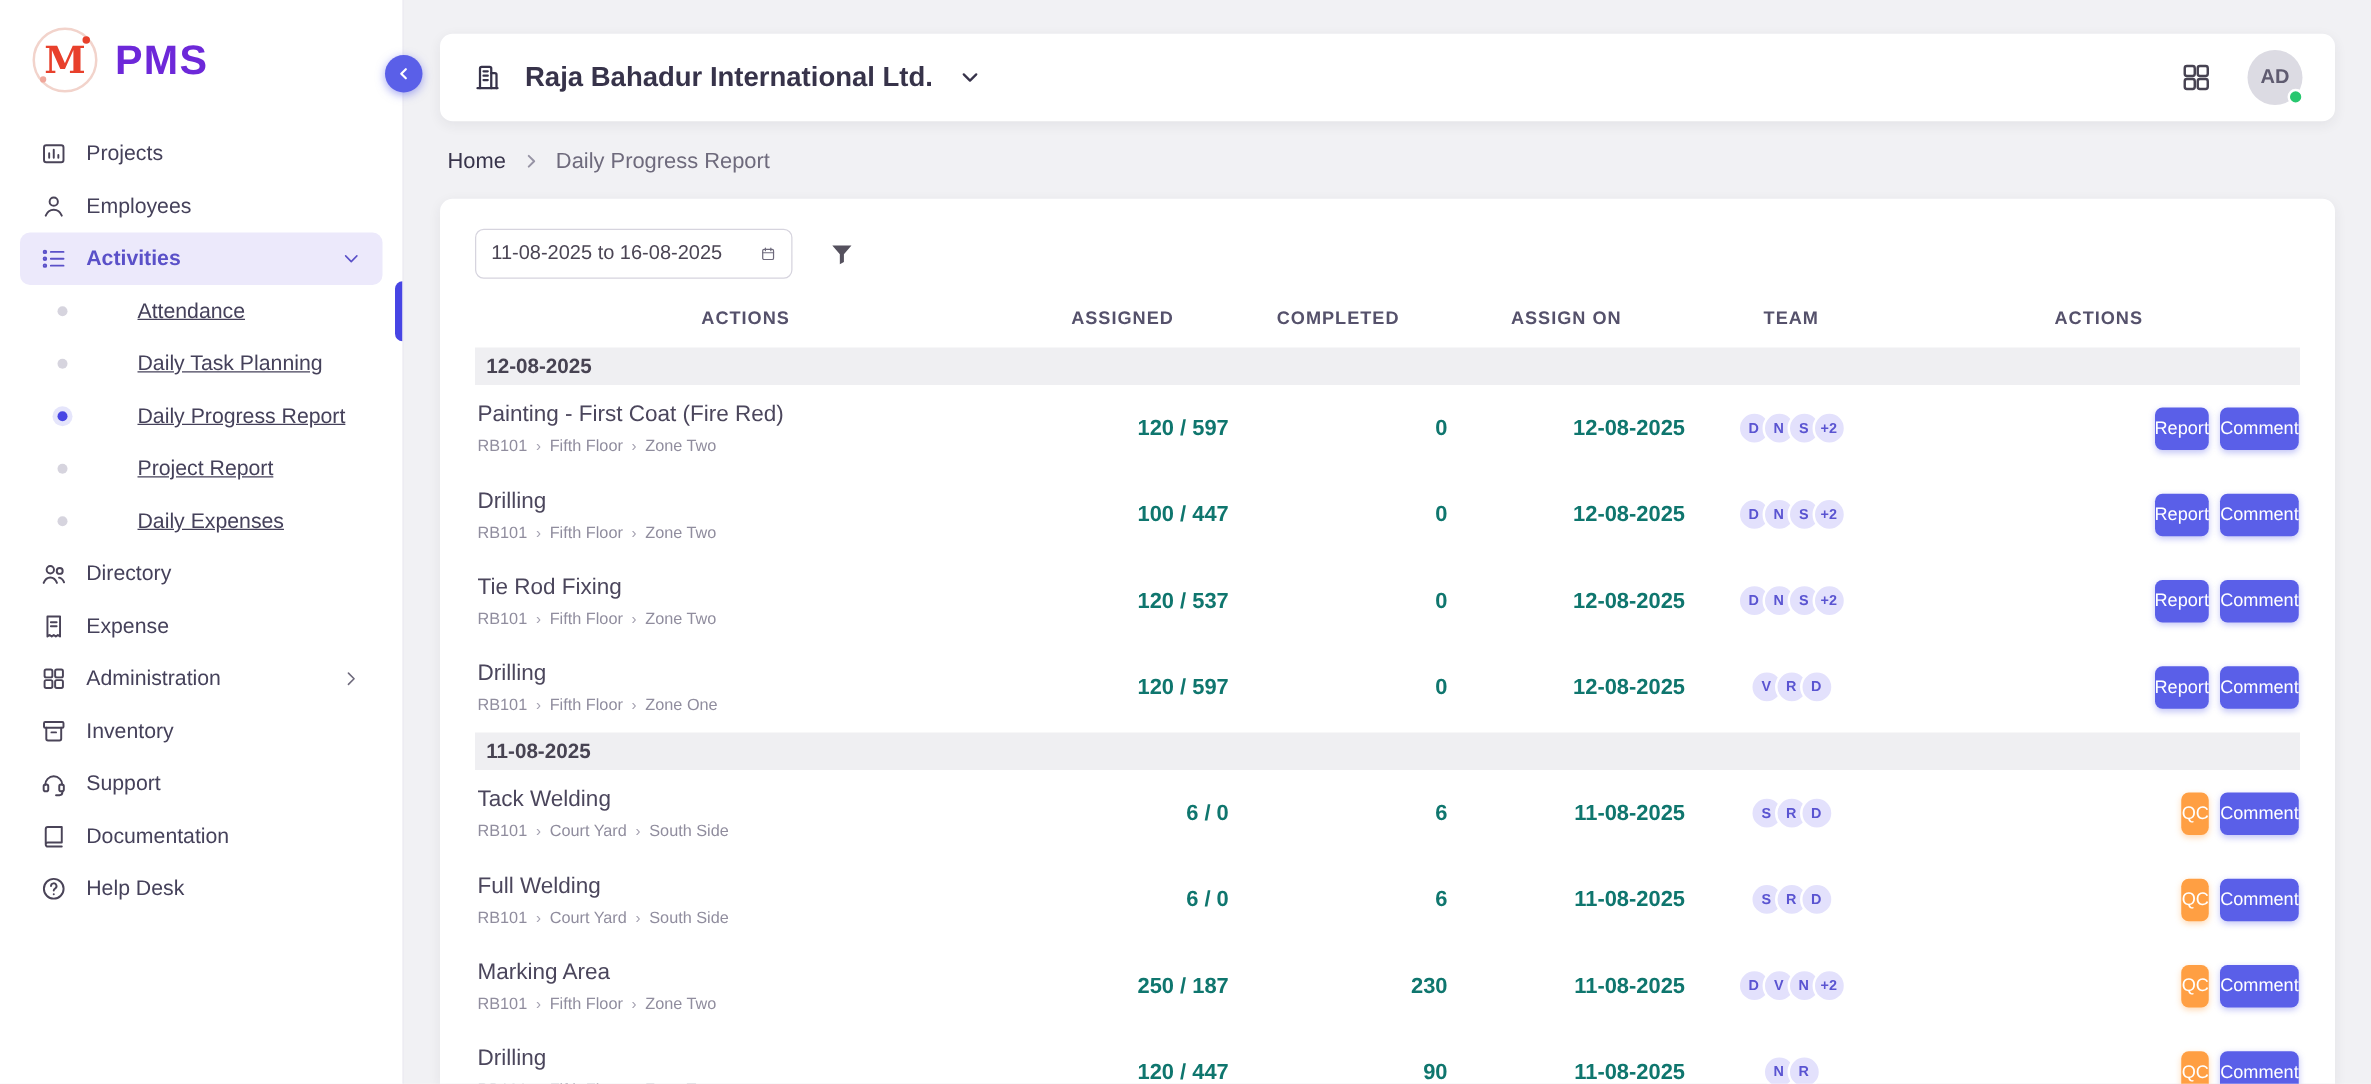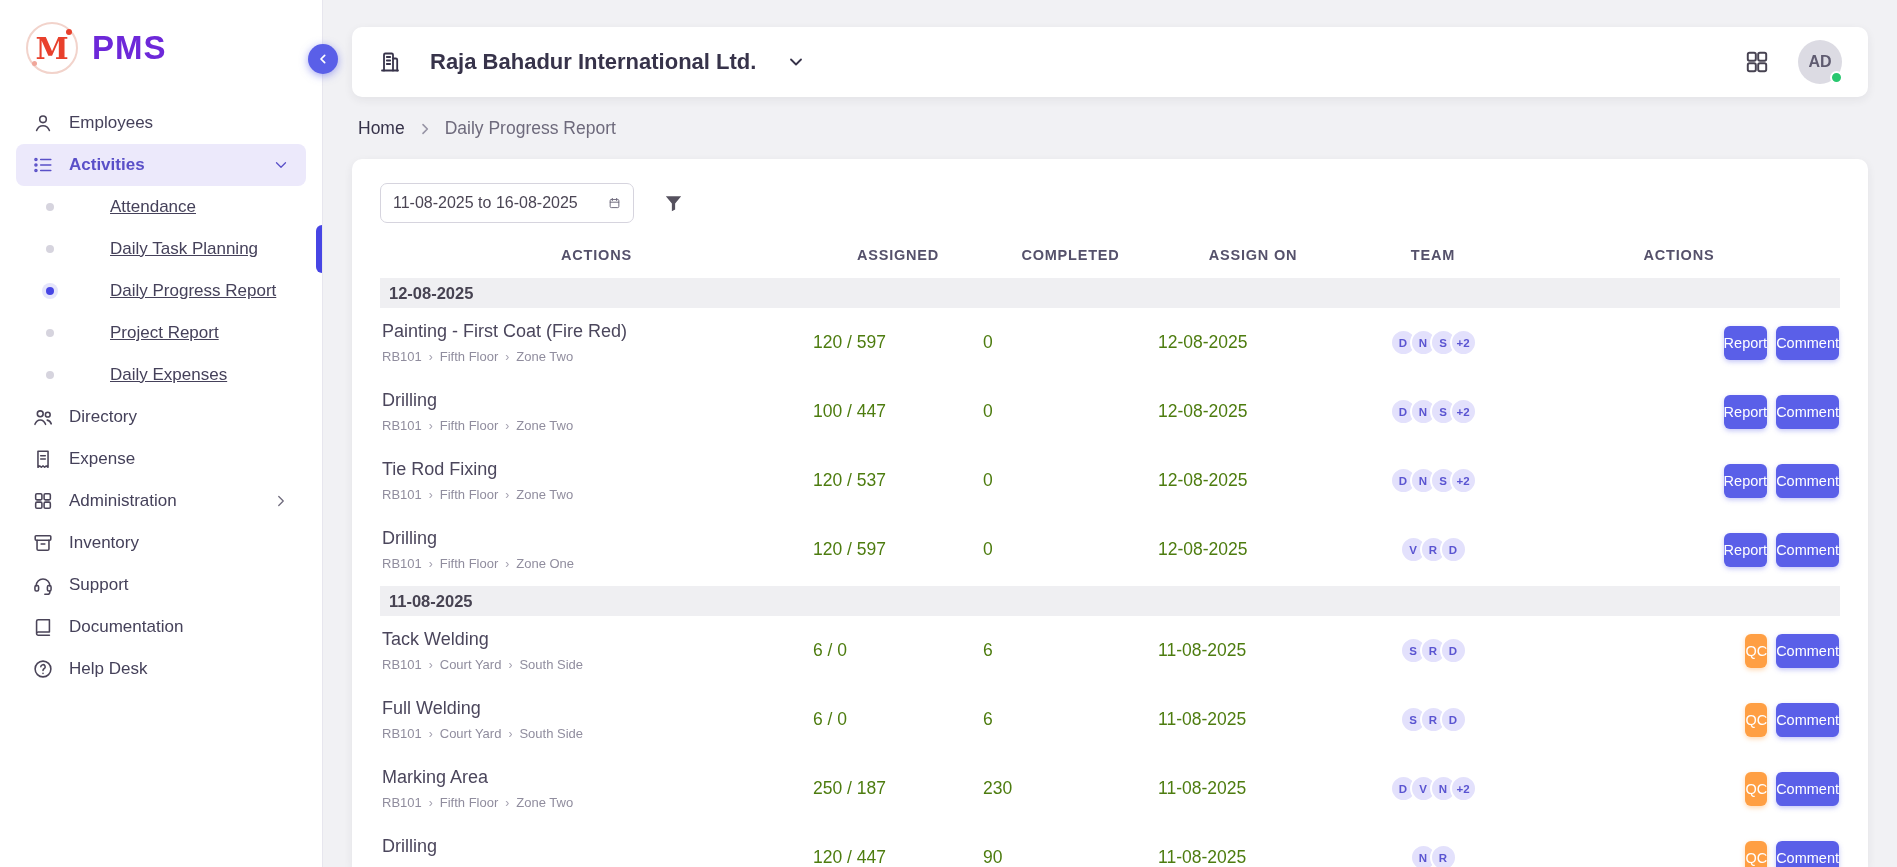--- a/index.html
+++ b/index.html
@@ -41,21 +41,21 @@
   .collapse-btn{position:absolute;left:308px;top:44px;width:30px;height:30px;border-radius:50%;
     background:var(--primary);border:none;z-index:20;display:flex;align-items:center;justify-content:center;
     box-shadow:0 2px 8px rgba(90,95,232,.55);cursor:pointer;color:#fff;}
   .collapse-btn svg{width:16px;height:16px;}
 
   
   .main{position:absolute;left:323px;top:0;right:0;bottom:0;padding:27px 29px 0;
     display:flex;flex-direction:column;}
   .topbar{flex:none;background:#fff;border-radius:10px;height:70px;display:flex;align-items:center;
     padding:0 26px;box-shadow:0 3px 10px rgba(47,43,61,.07);}
-  .company{display:flex;align-items:center;gap:28px;font-size:22px;font-weight:600;color:#37334a;cursor:pointer;}
+  .company{display:flex;align-items:center;gap:18px;font-size:22px;font-weight:600;color:#37334a;cursor:pointer;}
   .co-icon{width:24px;height:24px;color:#37334a;}
   .co-icon svg,.co-chev svg{width:100%;height:100%;}
   .co-chev{width:20px;height:20px;color:#37334a;margin-left:2px;}
   .topbar-right{margin-left:auto;display:flex;align-items:center;gap:28px;}
   .grid-ic{width:26px;height:26px;color:#474352;cursor:pointer;}
   .grid-ic svg{width:100%;height:100%;}
   .avatar{position:relative;width:44px;height:44px;border-radius:50%;background:#dcdbe3;
     color:#5f5b70;font-weight:700;font-size:16px;display:flex;align-items:center;justify-content:center;cursor:pointer;}
   .avatar .status{position:absolute;right:-1px;bottom:0;width:13px;height:13px;border-radius:50%;
     background:var(--online);border:2px solid #fff;}
@@ -82,41 +82,50 @@
   .tgrid{display:grid;grid-template-columns:433px 170px 175px 190px 170px 1fr;align-items:center;}
   .thead-cell{padding:16px 0 13px;font-size:14.5px;font-weight:700;color:#55516b;
     letter-spacing:.8px;text-align:center;}
   .group-band{height:30px;background:var(--band-bg);display:flex;align-items:center;
     font-size:16.5px;font-weight:700;color:#474352;padding:0 9px;margin-top:2px;}
   .trow{height:69px;}
   .cell-activity{padding-left:2px;}
   .act-title{font-size:18px;color:#4b465c;margin-bottom:7px;}
   .act-path{font-size:13px;color:#908d9e;display:flex;align-items:center;gap:7px;}
   .psep{font-size:12px;color:#a5a2b1;}
-  .cell-num{text-align:left;font-size:17.5px;color:#4d7c0f;}
+  .cell-num{text-align:right;font-size:17.5px;color:#0f766e;font-weight:bold;}
   .cell-team{display:flex;justify-content:center;}
   .chip{width:27px;height:27px;border-radius:50%;background:var(--chip-bg);color:var(--chip-text);
     font-size:11.5px;font-weight:700;display:flex;align-items:center;justify-content:center;
     border:2px solid #fff;margin-left:-7px;}
   .chip:first-child{margin-left:0;}
   .cell-actions{display:flex;justify-content:flex-end;gap:9px;padding-right:1px;}
   .btn{border:none;border-radius:6px;color:#fff;font-size:14.5px;font-weight:500;
     padding:9px 0;cursor:pointer;font-family:"Liberation Sans",sans-serif;}
   .btn.primary{background:var(--primary);box-shadow:0 2px 5px rgba(90,95,232,.35);}
   .btn.warning{background:var(--warning);box-shadow:0 2px 5px rgba(255,159,67,.4);}
 </style>
 </head>
 <body>
 
 <aside class="sidebar">
   <div class="logo-row">
     <div class="logo-badge">M</div>
     <div class="logo-text">PMS</div>
   </div>
   <nav class="nav" id="nav">
+      <div class="nav-item">
+        <span class="nicon">
+          <svg viewBox="0 0 24 24" fill="none" stroke="currentColor" stroke-width="1.7" stroke-linecap="round" stroke-linejoin="round">
+            <rect x="3.5" y="4.5" width="17" height="15" rx="2"></rect>
+            <path d="M8 15.5v-4M12 15.5V8.5M16 15.5v-2.5"></path>
+          </svg>
+        </span>
+        <span>Projects</span>
+      </div>
       <div class="nav-item">
         <span class="nicon">
           <svg viewBox="0 0 24 24" fill="none" stroke="currentColor" stroke-width="1.7" stroke-linecap="round" stroke-linejoin="round">
             <circle cx="12" cy="8" r="3.6"></circle>
             <path d="M5 20.2c1.4-3.6 4-5.2 7-5.2s5.6 1.6 7 5.2"></path>
           </svg>
         </span>
         <span>Employees</span>
       </div>
       <div class="nav-item active">

